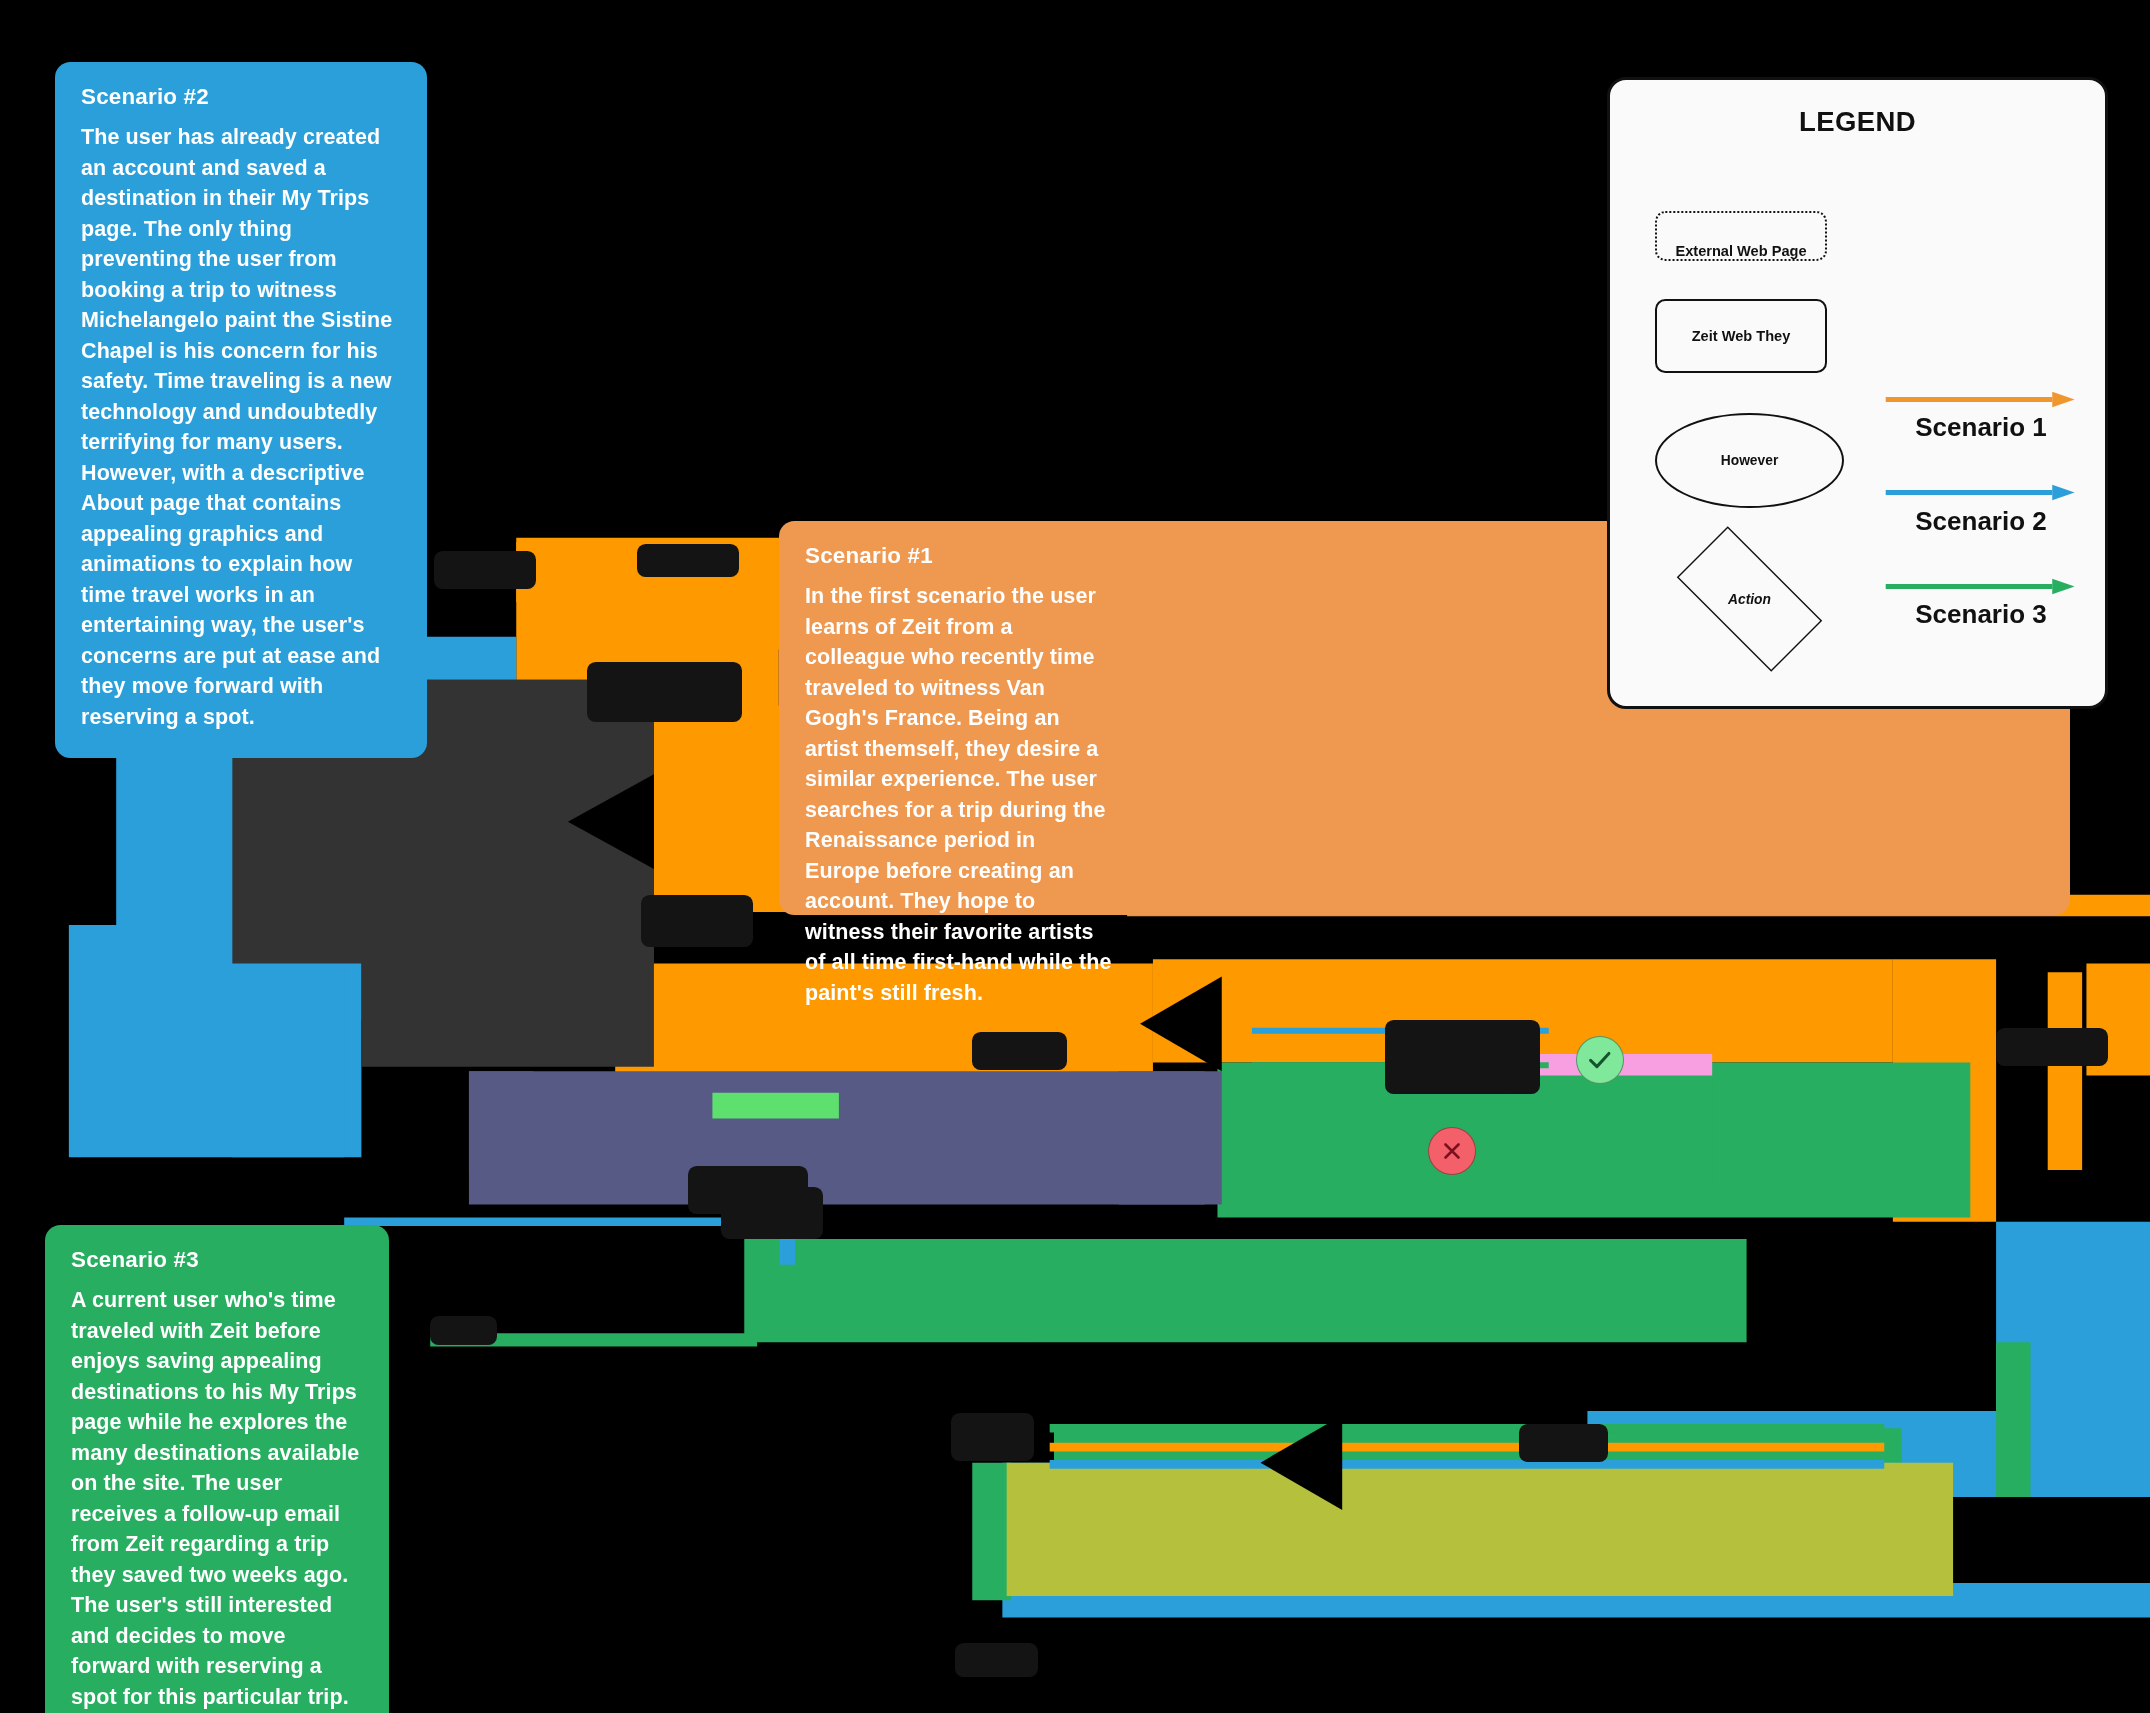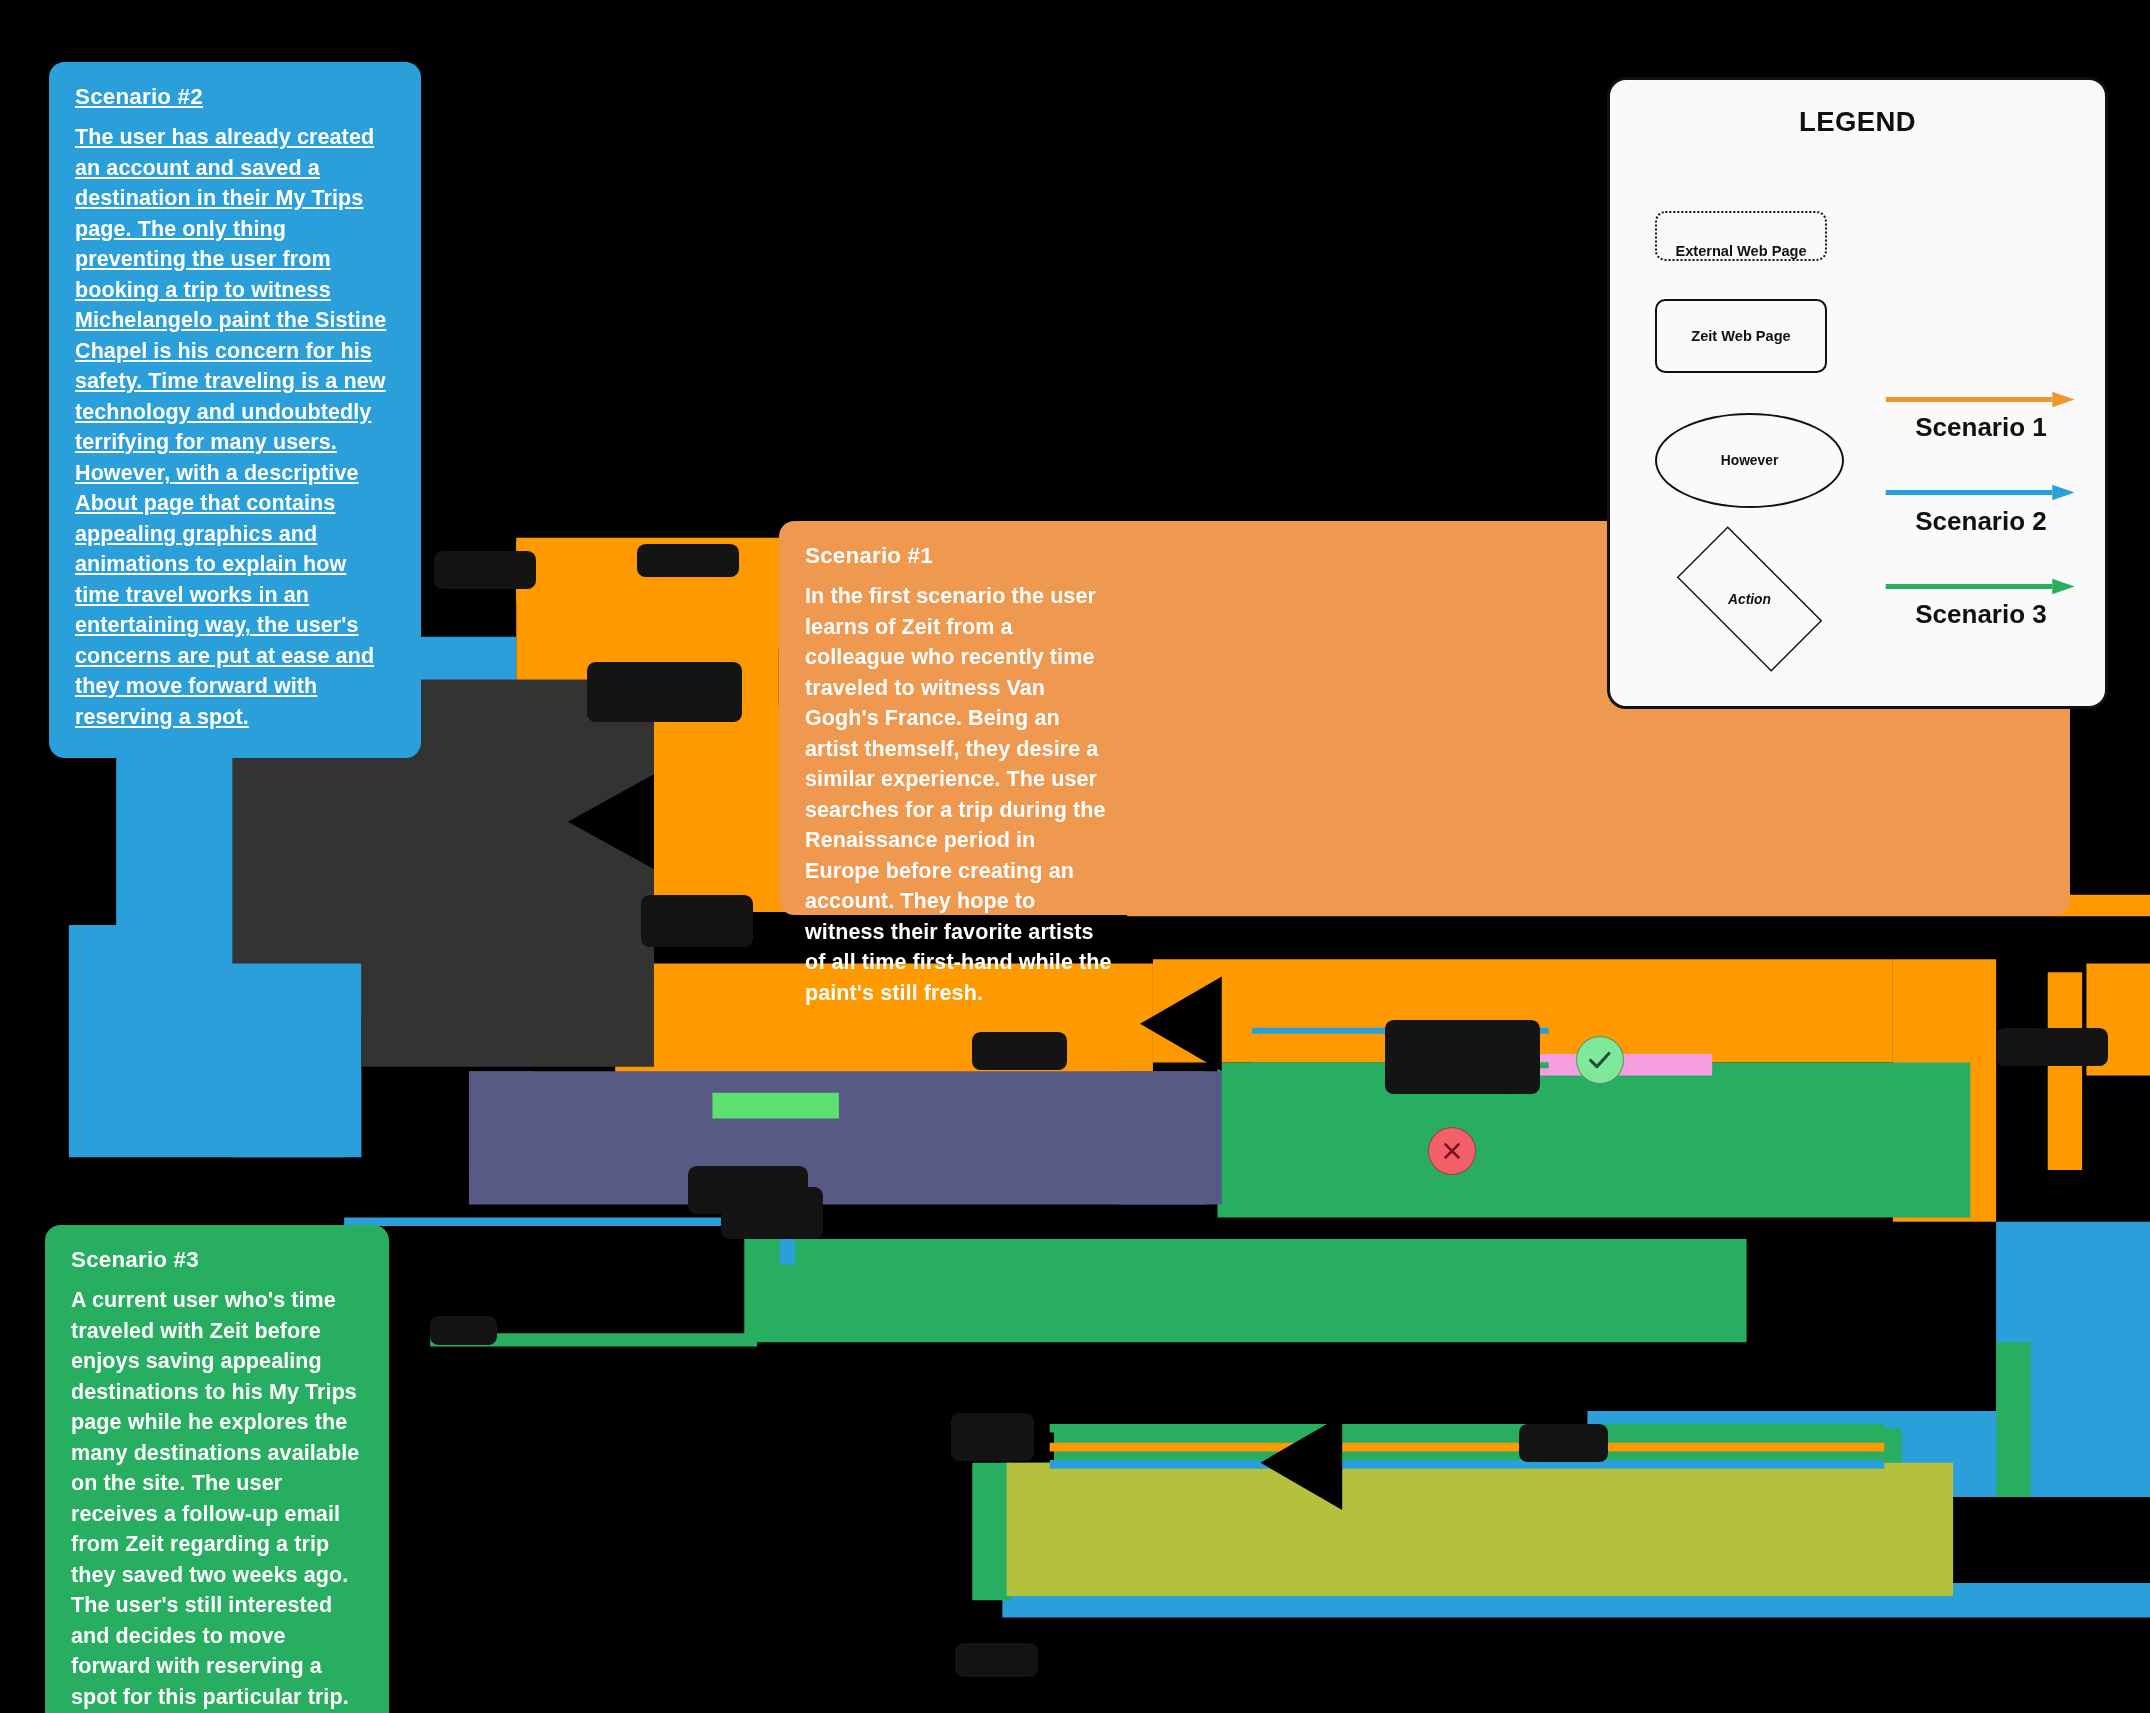--- a/index.html
+++ b/index.html
@@ -17,21 +17,21 @@
     border-radius: 15.5px;
     padding: 22.4px 26px 26px 26px;
     color: #ffffff;
   }
   .scenario-title {
     font-size: 22.4px; font-weight: bold; line-height: 1.15;
     margin-bottom: 12px; letter-spacing: 0.2px;
   }
   .scenario-body { font-size: 21.5px; font-weight: bold; line-height: 1.42; letter-spacing: 0.1px; }
 
-  #scenario-2-card { left: 49px;  top: 62px;   width: 372px; background: #2b9fda; text-decoration: underline; }
+  #scenario-2-card { left: 55px;  top: 62px;   width: 372px; background: #2b9fda; }
   #scenario-1-card { left: 779px; top: 521px;  width: 1291px; height: 394px; background: #ef9850; }
   #scenario-1-card .scenario-body { max-width: 310px; }
   #scenario-3-card { left: 45px;  top: 1225px; width: 344px; background: #27ae60; }
 
   
   #legend-panel {
     position: absolute; left: 1607px; top: 77px;
     width: 501px; height: 632px;
     background: #fafafa;
     border: 3.4px solid #111111;
@@ -218,21 +218,21 @@
   </div>
 
   <div id="legend-panel">
     <div id="legend-title">LEGEND</div>
 
     <div class="legend-shape-col">
       <div class="lg-ext">
         <span>External Web Page</span>
       </div>
       <div class="lg-zeit">
-        <span>Zeit Web Page</span>
+        <span>Zeit Web They</span>
       </div>
       <div class="lg-dec">
         <span>However</span>
       </div>
       <div class="lg-act">
         <span class="dia"></span>
         <span class="dia-label">Action</span>
       </div>
     </div>
 

